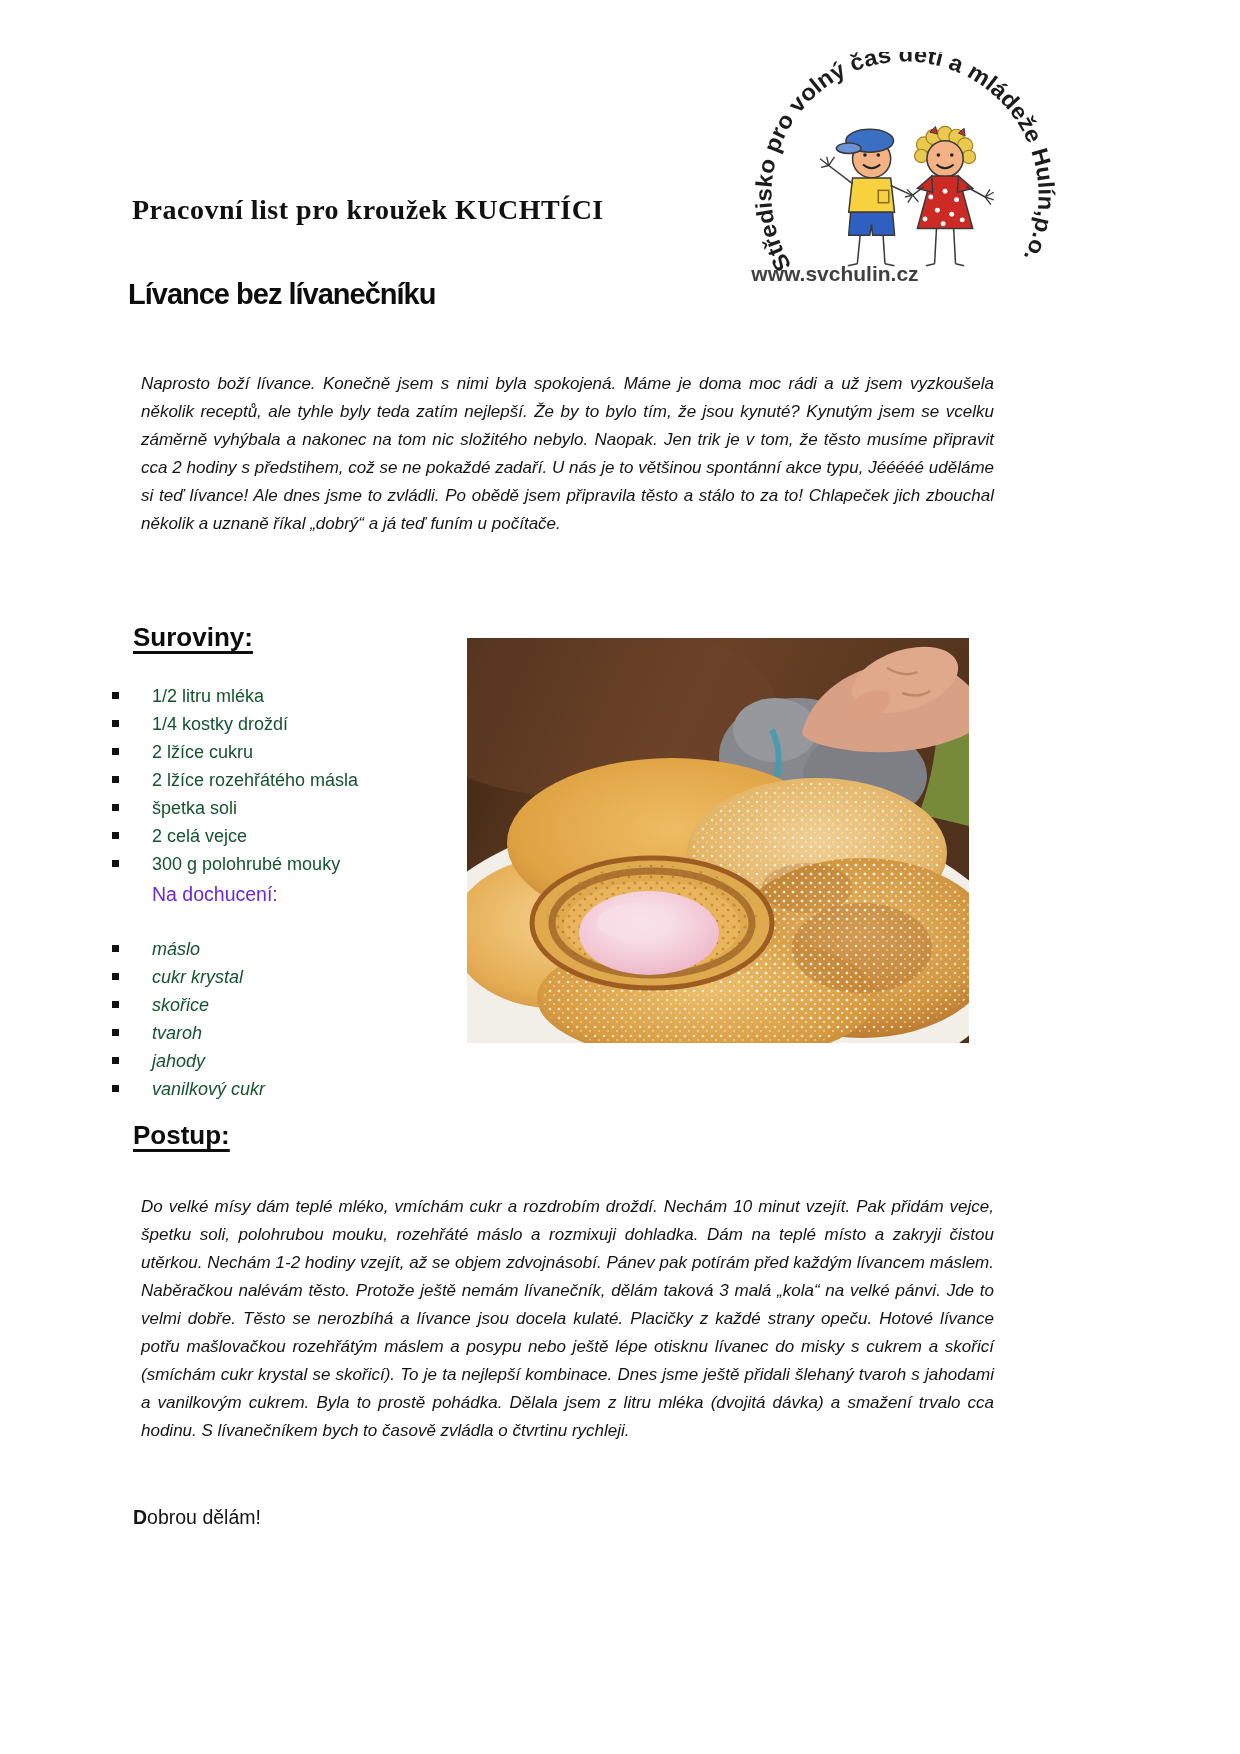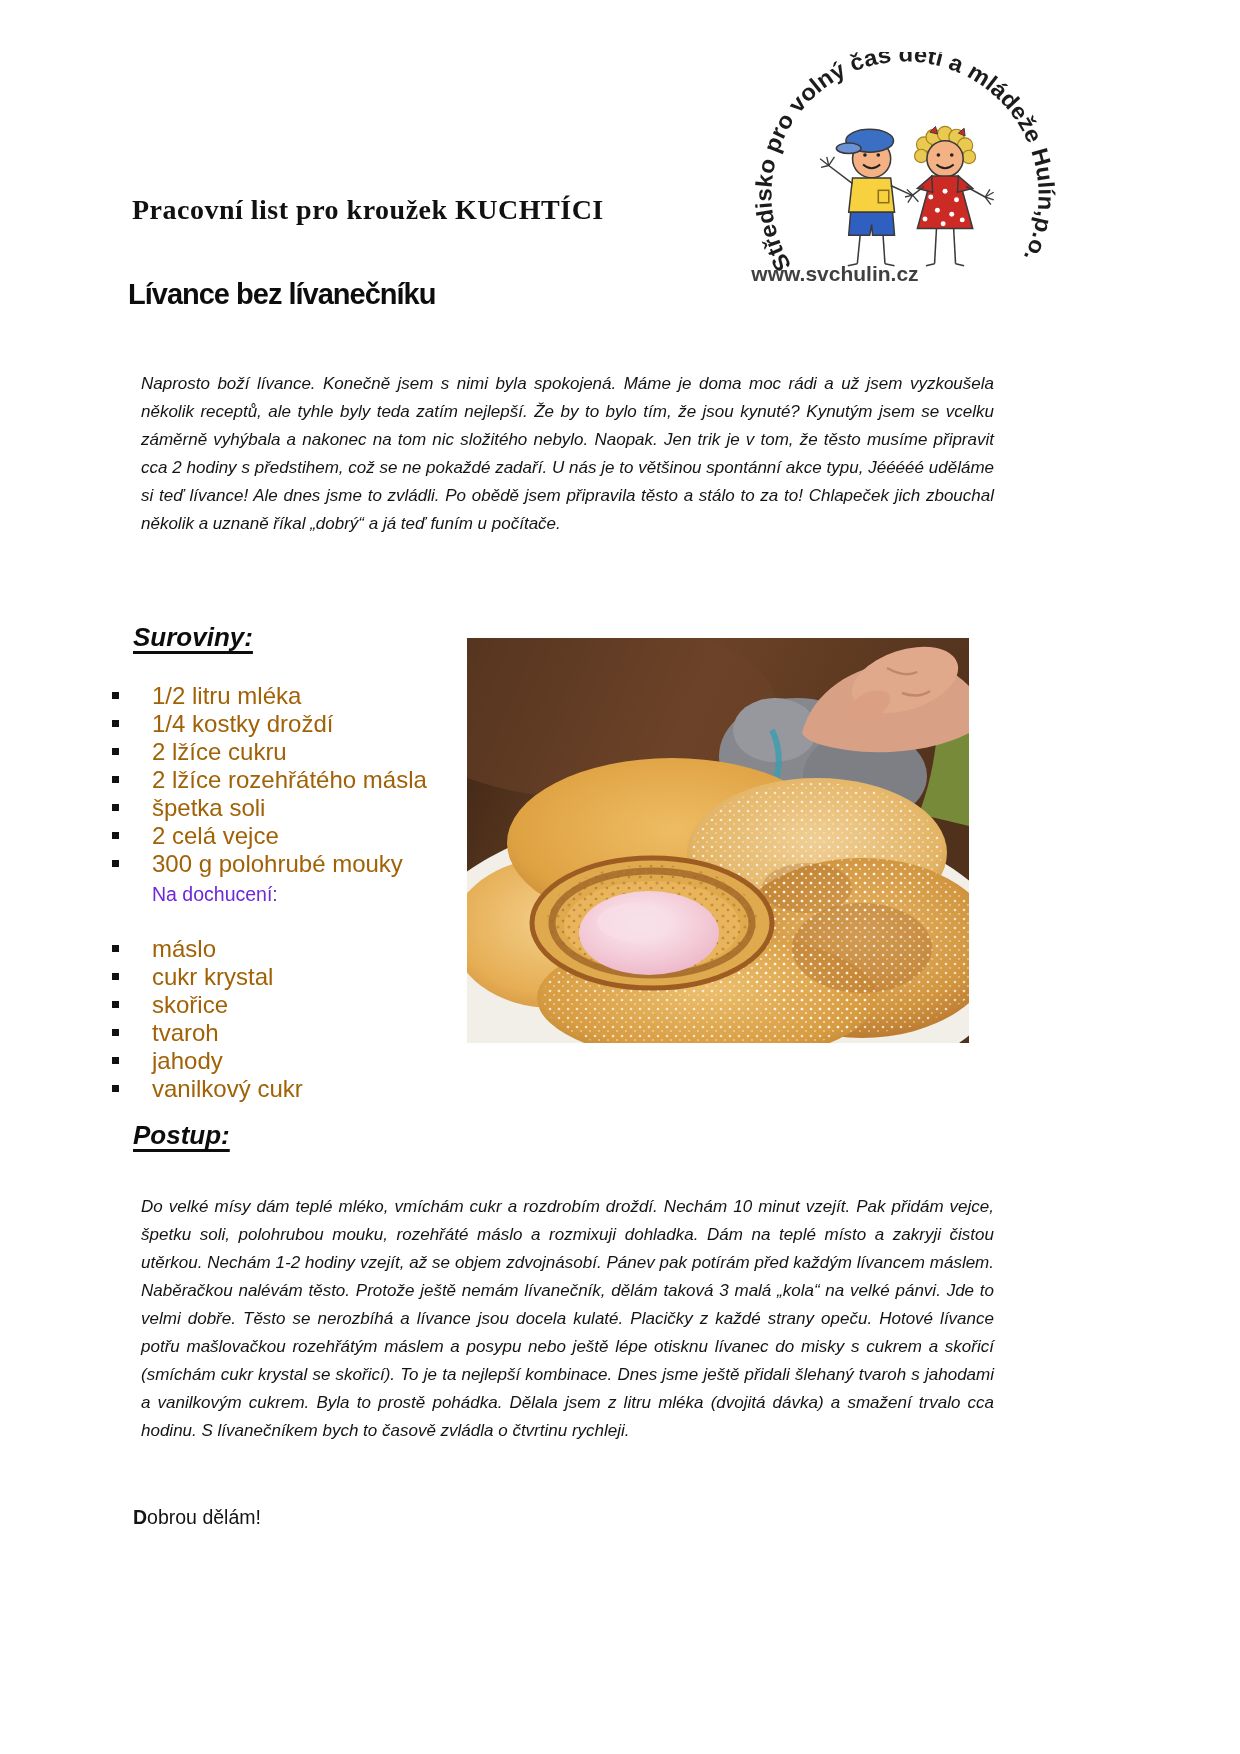--- a/index.html
+++ b/index.html
@@ -23,31 +23,31 @@
     font-size:29px;font-weight:bold;letter-spacing:-1px;color:#0d0d0d;
   }
   .body-par{
     position:absolute;left:133px;width:853px;margin:8px;
     font-size:17px;line-height:28px;text-align:justify;color:#141414;font-style:italic;
   }
   .intro{top:362px;}
   .method-par{top:1185px;}
   .section-heading{
     position:absolute;left:133px;margin:0;
-    font-size:26px;font-weight:bold;font-style:italic;color:#0d0d0d;
+    font-size:26px;font-weight:bold;color:#0d0d0d;
     text-decoration:underline;text-decoration-thickness:2.5px;text-underline-offset:5px;
   }
   .ingredients-heading{top:622px;}
   .method-heading{top:1120px;}
   ul.bullets{
     position:absolute;left:112px;margin:0;padding:0;list-style:none;
-    font-size:24px;color:#a16207;
+    font-size:18px;color:#14532d;
   }
   .bullets-main{top:682px;}
-  .bullets-topping{top:935px;}
+  .bullets-topping{top:935px;font-style:italic;}
   ul.bullets li{position:relative;height:28px;line-height:28px;padding-left:40px;}
   .sq{
     position:absolute;left:0;top:10px;width:7px;height:7px;background:#111;
     display:inline-block;
   }
   .subheading{
     position:absolute;left:152px;top:880px;height:28px;line-height:28px;
     font-size:19.5px;color:#6d28d9;
   }
   .photo{

